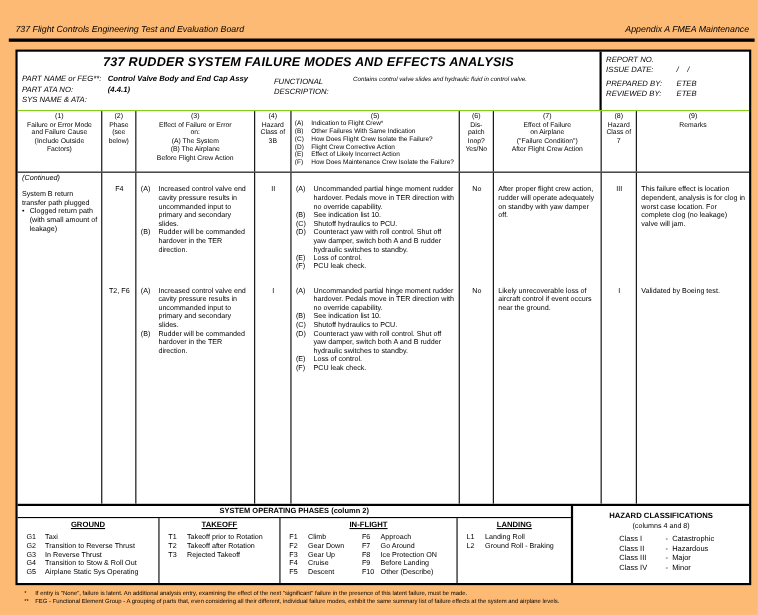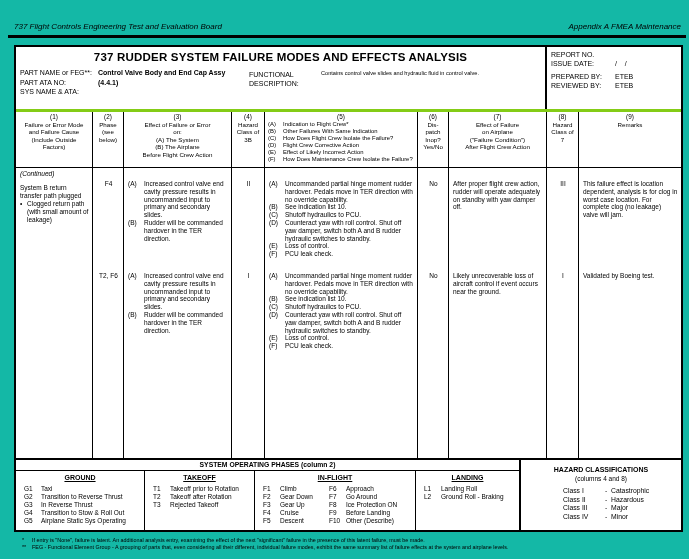--- a/index.html
+++ b/index.html
@@ -1,29 +1,29 @@
 <!DOCTYPE html>
 <html><head>
 <meta charset="utf-8">
 <style>
   * { margin:0; padding:0; box-sizing:border-box; }
   html,body { background:#e8e8e8; }
   body { font-family:"Liberation Sans", sans-serif; color:#000; }
-  .page { position:relative; width:689px; height:559px; background:#14b8a6; overflow:hidden; }
+  .page { position:relative; width:689px; height:559px; background:#fdba74; overflow:hidden; }
 
   
   .phead { position:absolute; top:22px; left:14px; right:8px; font-size:8px; font-style:italic; }
   .phead .right { position:absolute; right:0; top:0; }
   .hrule { position:absolute; top:35px; left:8px; right:3px; height:3px; background:#000; }
 
   
   .sheet { position:absolute; left:14px; top:45px; width:669px; height:487px; border:2px solid #000; background:#fff; display:flex; flex-direction:column; }
 
   
-  .tblock { height:65px; flex:none; display:flex; border-bottom:3px solid #84cc16; }
+  .tblock { height:54px; flex:none; display:flex; border-bottom:1px solid #84cc16;font-style:italic; }
   .tleft { flex:1; position:relative; }
   .title { position:absolute; top:4px; left:0; right:0; text-align:center; font-weight:bold; font-size:11.5px; letter-spacing:.2px; }
   .meta { position:absolute; inset:0; font-size:7px; }
   .meta .lab { position:absolute; white-space:nowrap; }
   .meta .val { position:absolute; font-weight:bold; white-space:nowrap; }
   .meta .tiny { position:absolute; font-size:5.6px; white-space:nowrap; }
   .rbox { width:136px; flex:none; border-left:2px solid #000; padding:3px 4px; font-size:7px; line-height:9px; }
   .rrow { display:flex; white-space:pre; }
   .rrow .rl { width:64px; flex:none; }
   .rgap { height:4px; }

